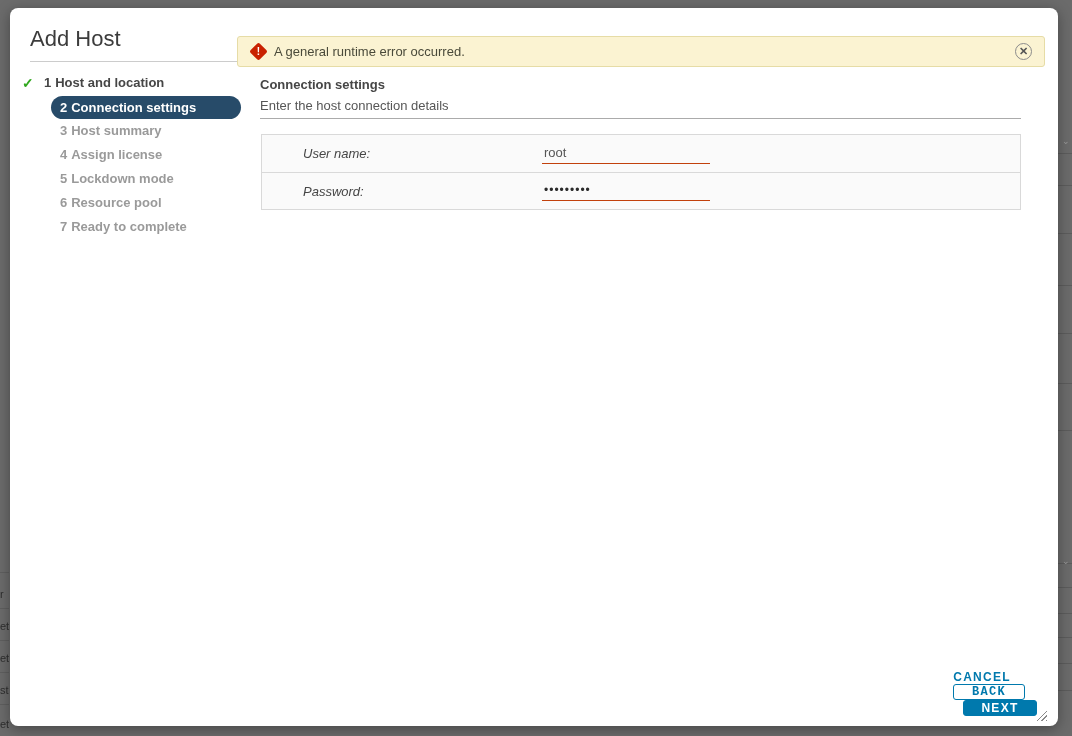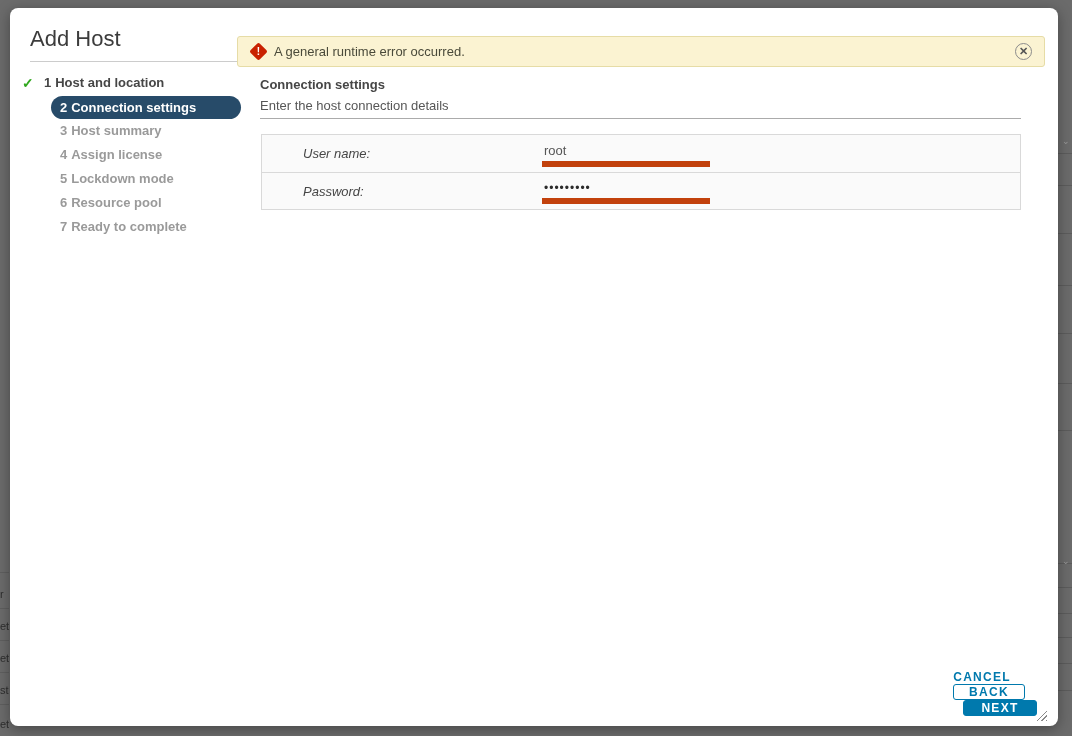--- a/index.html
+++ b/index.html
@@ -99,41 +99,41 @@
     border:1px solid #d9d9d9; background:#fafafa;
   }
   .form-row {
     height:37px; display:flex; align-items:center;
   }
   .form-row + .form-row { border-top:1px solid #d9d9d9; }
   .form-label {
     width:280px; padding-left:41px; font-size:13px; color:#464646;font-style:italic;
   }
   .form-input {
-    width:168px; border:none; border-bottom:6px solid #c2410c;
+    width:168px; border:none; border-bottom:1px solid #c2410c;
     background:transparent; font-family:"Liberation Sans", sans-serif;
     font-size:13px; color:#565656; padding:2px 2px 3px 2px; outline:none;
   }
   .form-input.password { letter-spacing:1px; font-size:12px; color:#2b2b2b; }
 
   
   .footer {
     position:absolute; top:662px; right:21px; height:32px;
     display:flex; align-items:flex-end;flex-direction:column;
   }
   .btn {
     font-family:"Liberation Sans", sans-serif;
     font-size:12px; font-weight:bold; letter-spacing:1.3px; cursor:pointer;
   }
   .cancel-btn {
     background:none; border:none; color:#0079ad; margin-right:26px;
   }
   .back-btn {
     width:72px; height:32px; background:#ffffff; color:#0079ad;
-    border:1px solid #0079ad; border-radius:3px; margin-right:12px;
+    border:1px solid #0079ad; border-radius:3px; margin-right:12px;font-family:Liberation Mono, monospace;
   }
   .next-btn {
     width:74px; height:32px; background:#0079ad; color:#ffffff;
     border:1px solid #0079ad; border-radius:3px;
   }
 
   
   .resize-handle {
     position:absolute; right:11px; bottom:5px; width:13px; height:13px;
     background:repeating-linear-gradient(135deg, transparent 0 2px, #8a8a8a 2px 3px);

